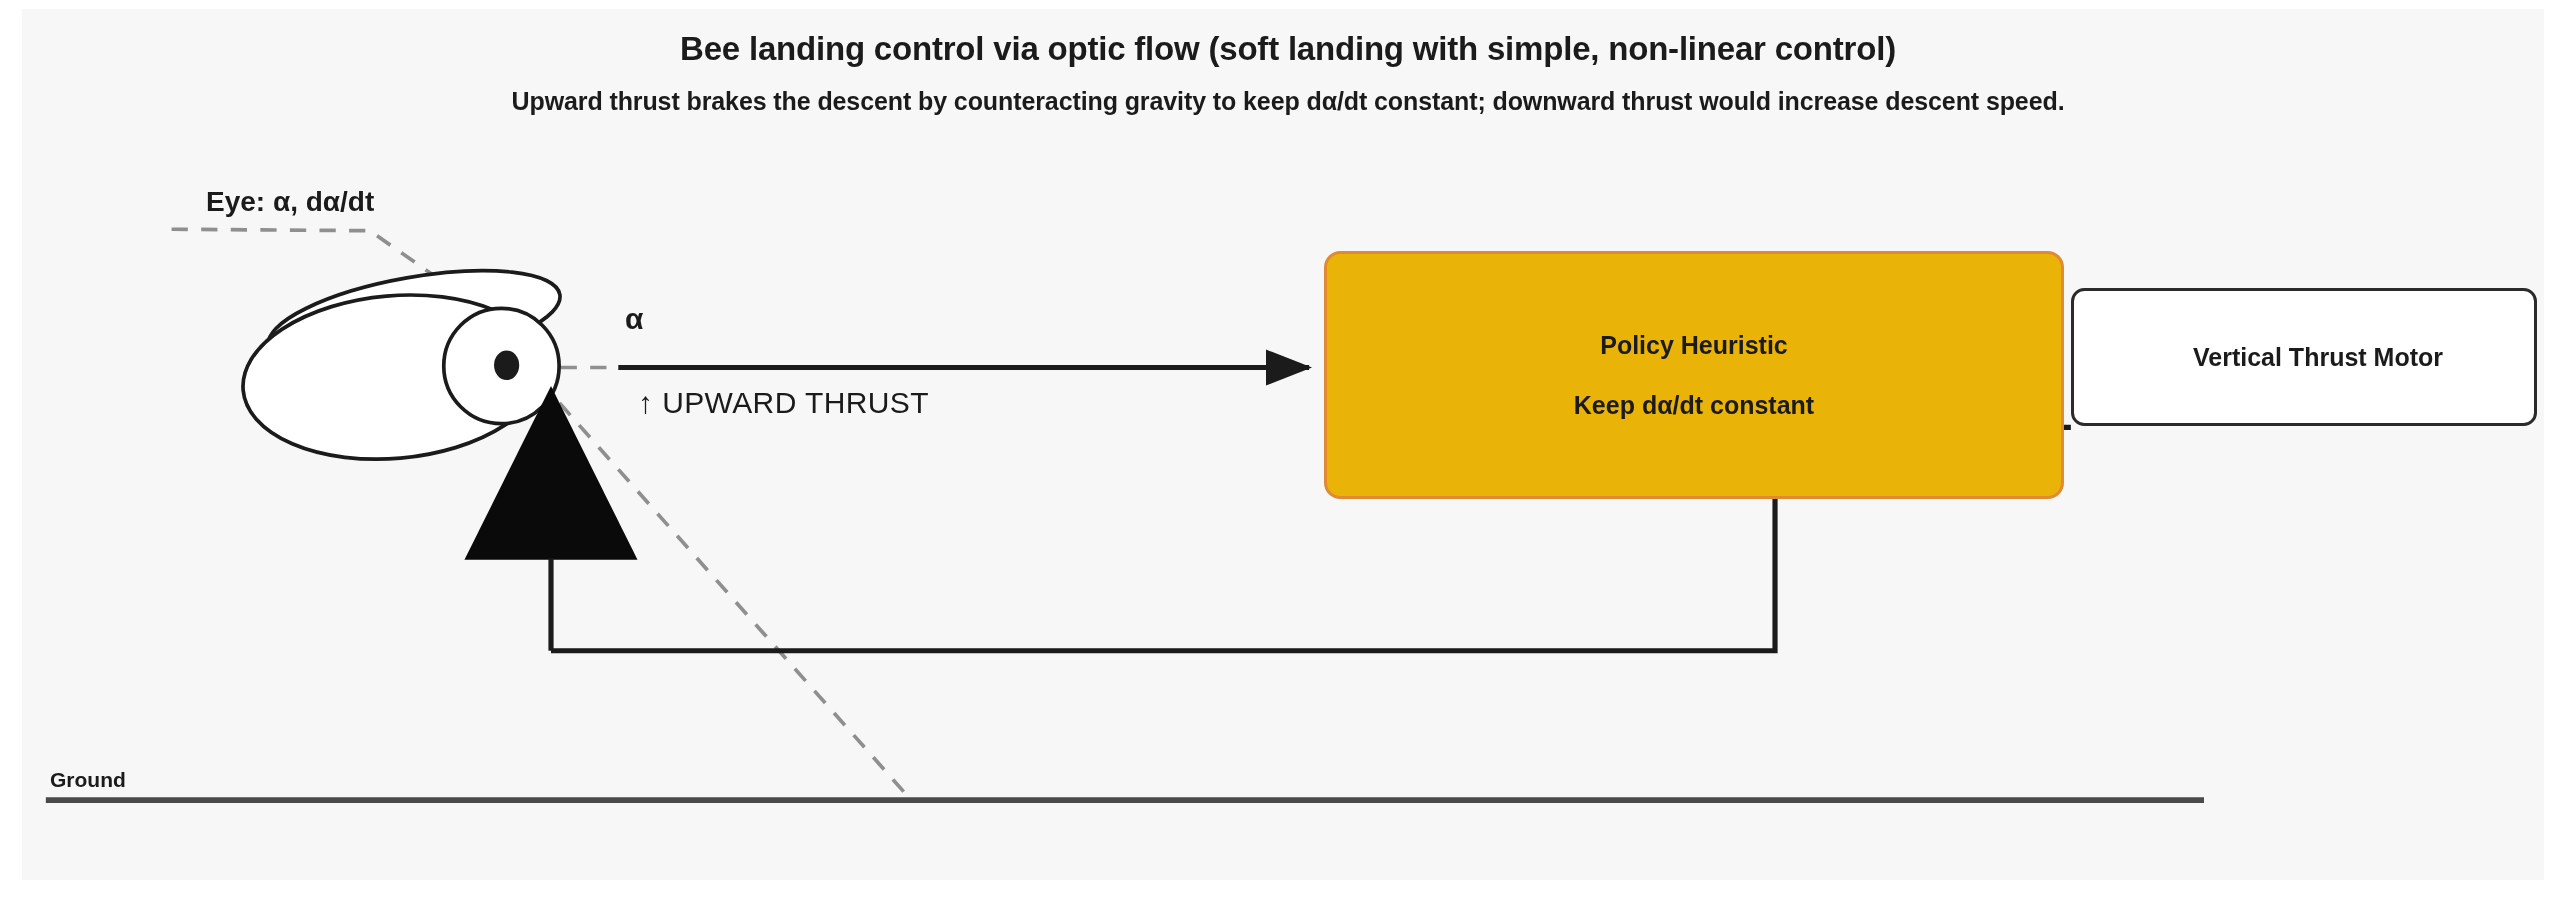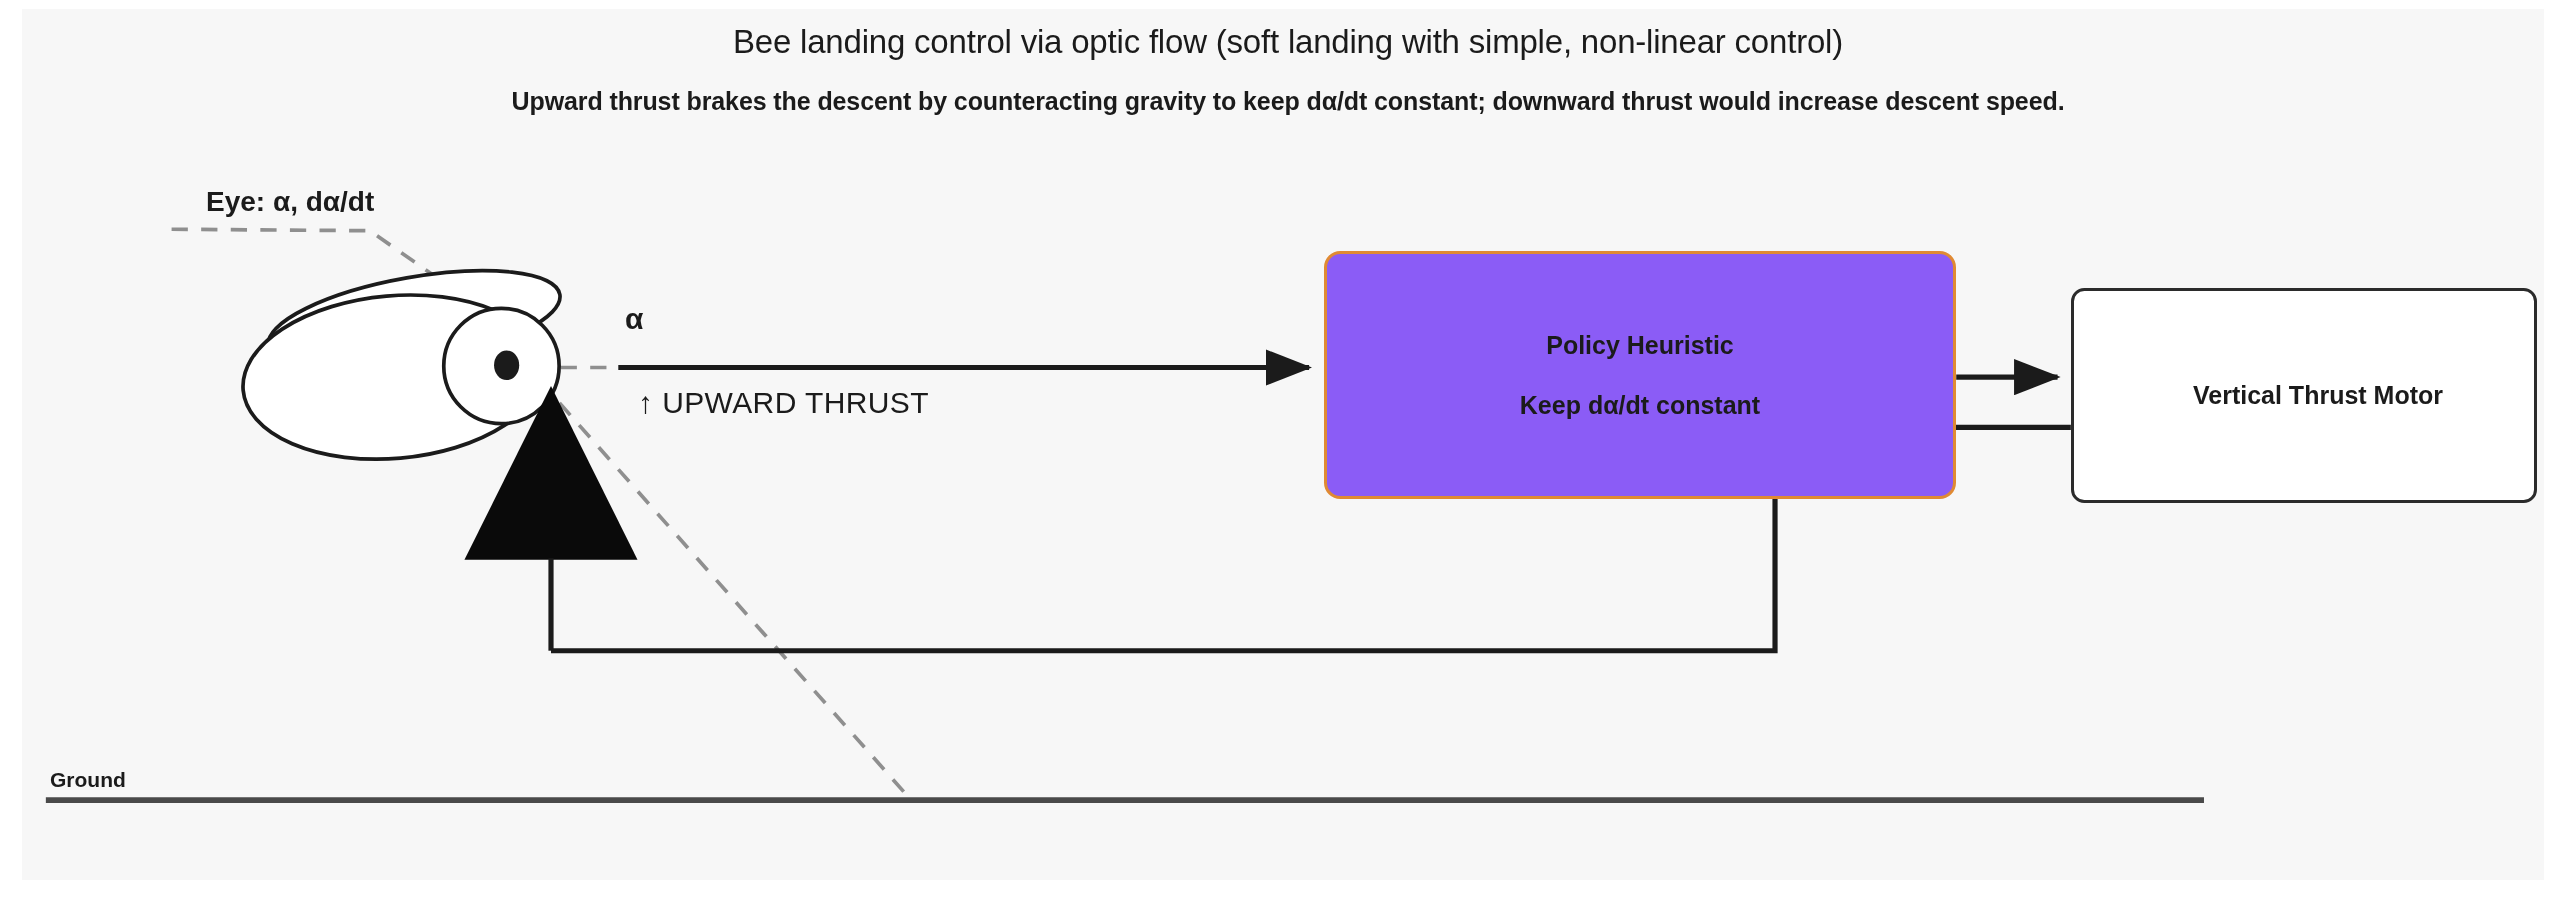--- a/index.html
+++ b/index.html
@@ -38,25 +38,25 @@
     overflow: visible;
   }
   .txt {
     position: absolute;
     white-space: nowrap;
     color: #1b1b1b;
     font-family: "Liberation Sans", sans-serif;
   }
   #title {
     left: 0;
-    top: 23px;
+    top: 30px;
     width: 2576px;
     text-align: center;
     font-size: 33px;
-    font-weight: normal;
+    font-weight: bold;
     letter-spacing: -0.2px;
   }
   #subtitle {
     left: 0;
     top: 87px;
     width: 2576px;
     text-align: center;
     font-size: 25px;
     font-weight: bold;
     letter-spacing: -0.1px;
@@ -91,42 +91,42 @@
     position: absolute;
     box-sizing: border-box;
     display: flex;
     flex-direction: column;
     align-items: center;
     justify-content: center;
   }
   #policy-box {
     left: 1324px;
     top: 251px;
-    width: 632px;
+    width: 740px;
     height: 248px;
-    background: #8b5cf6;
+    background: #eab308;
     border: 3px solid #e08a33;
     border-radius: 16.3px;
   }
   #policy-box .line1 {
     font-size: 25px;
     font-weight: bold;
     color: #1b1b1b;
     margin-bottom: 31px;
   }
   #policy-box .line2 {
     font-size: 25px;
     font-weight: bold;
     color: #1b1b1b;
   }
   #motor-box {
     left: 2071px;
     top: 288px;
     width: 466px;
-    height: 215px;
+    height: 138px;
     background: #ffffff;
     border: 3px solid #2b2b2b;
     border-radius: 13.3px;
     padding-left: 28px;
   }
   #motor-box .line1 {
     font-size: 25px;
     font-weight: bold;
     color: #1b1b1b;
   }

